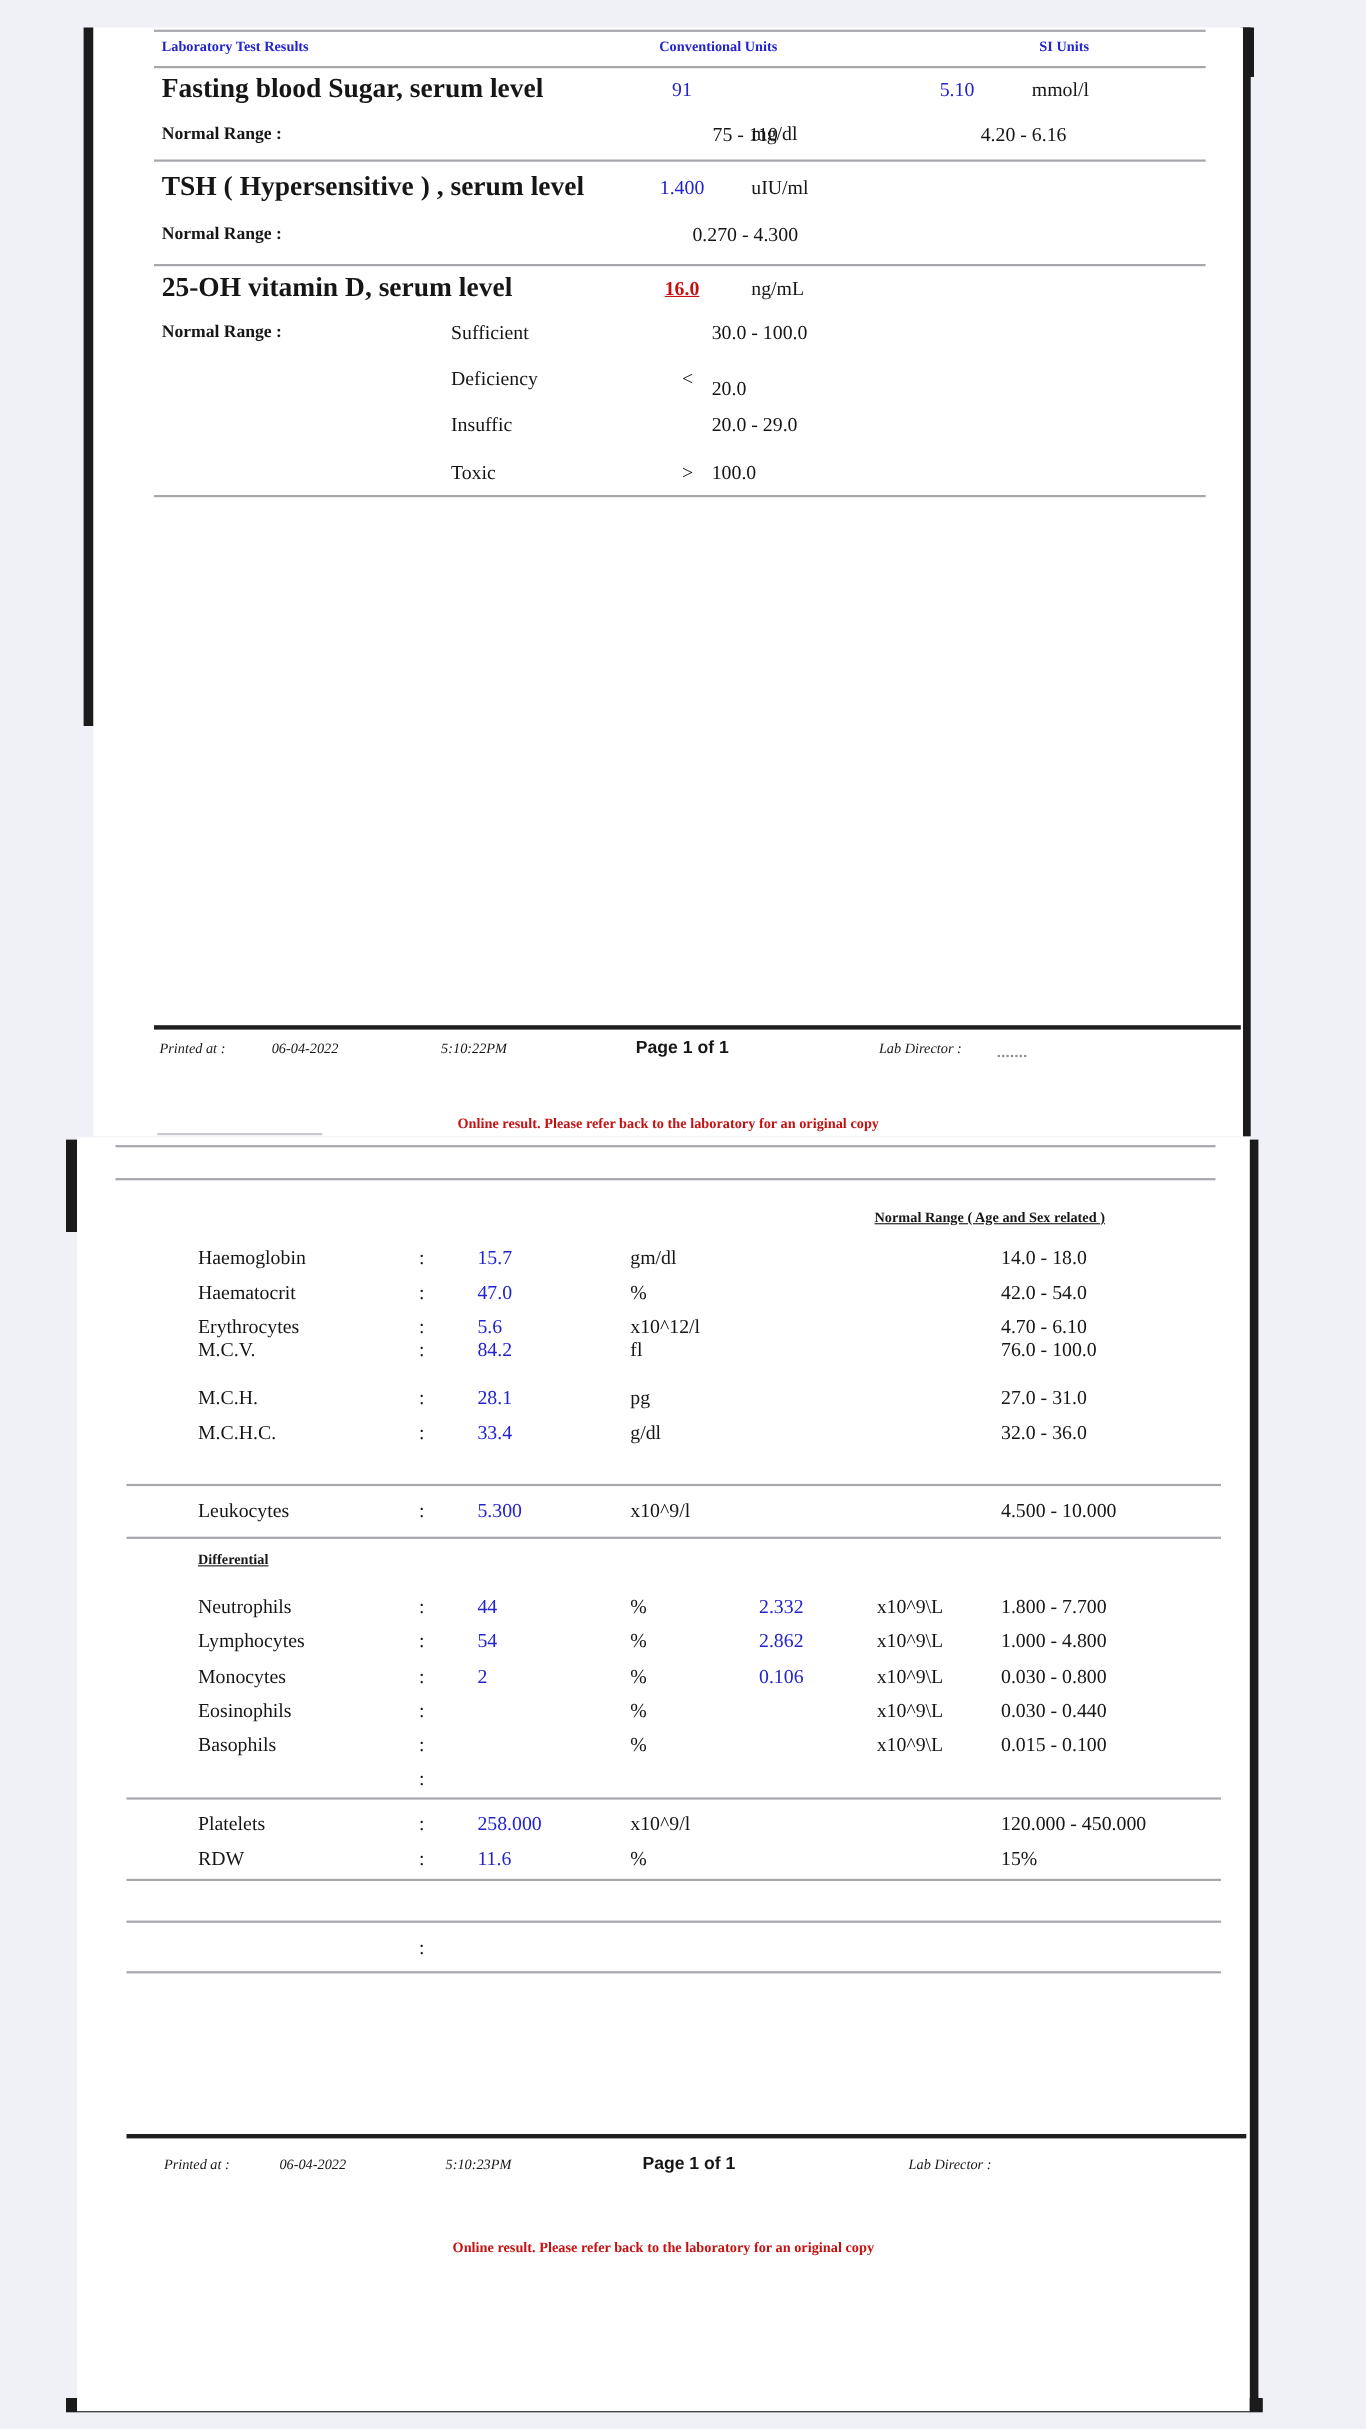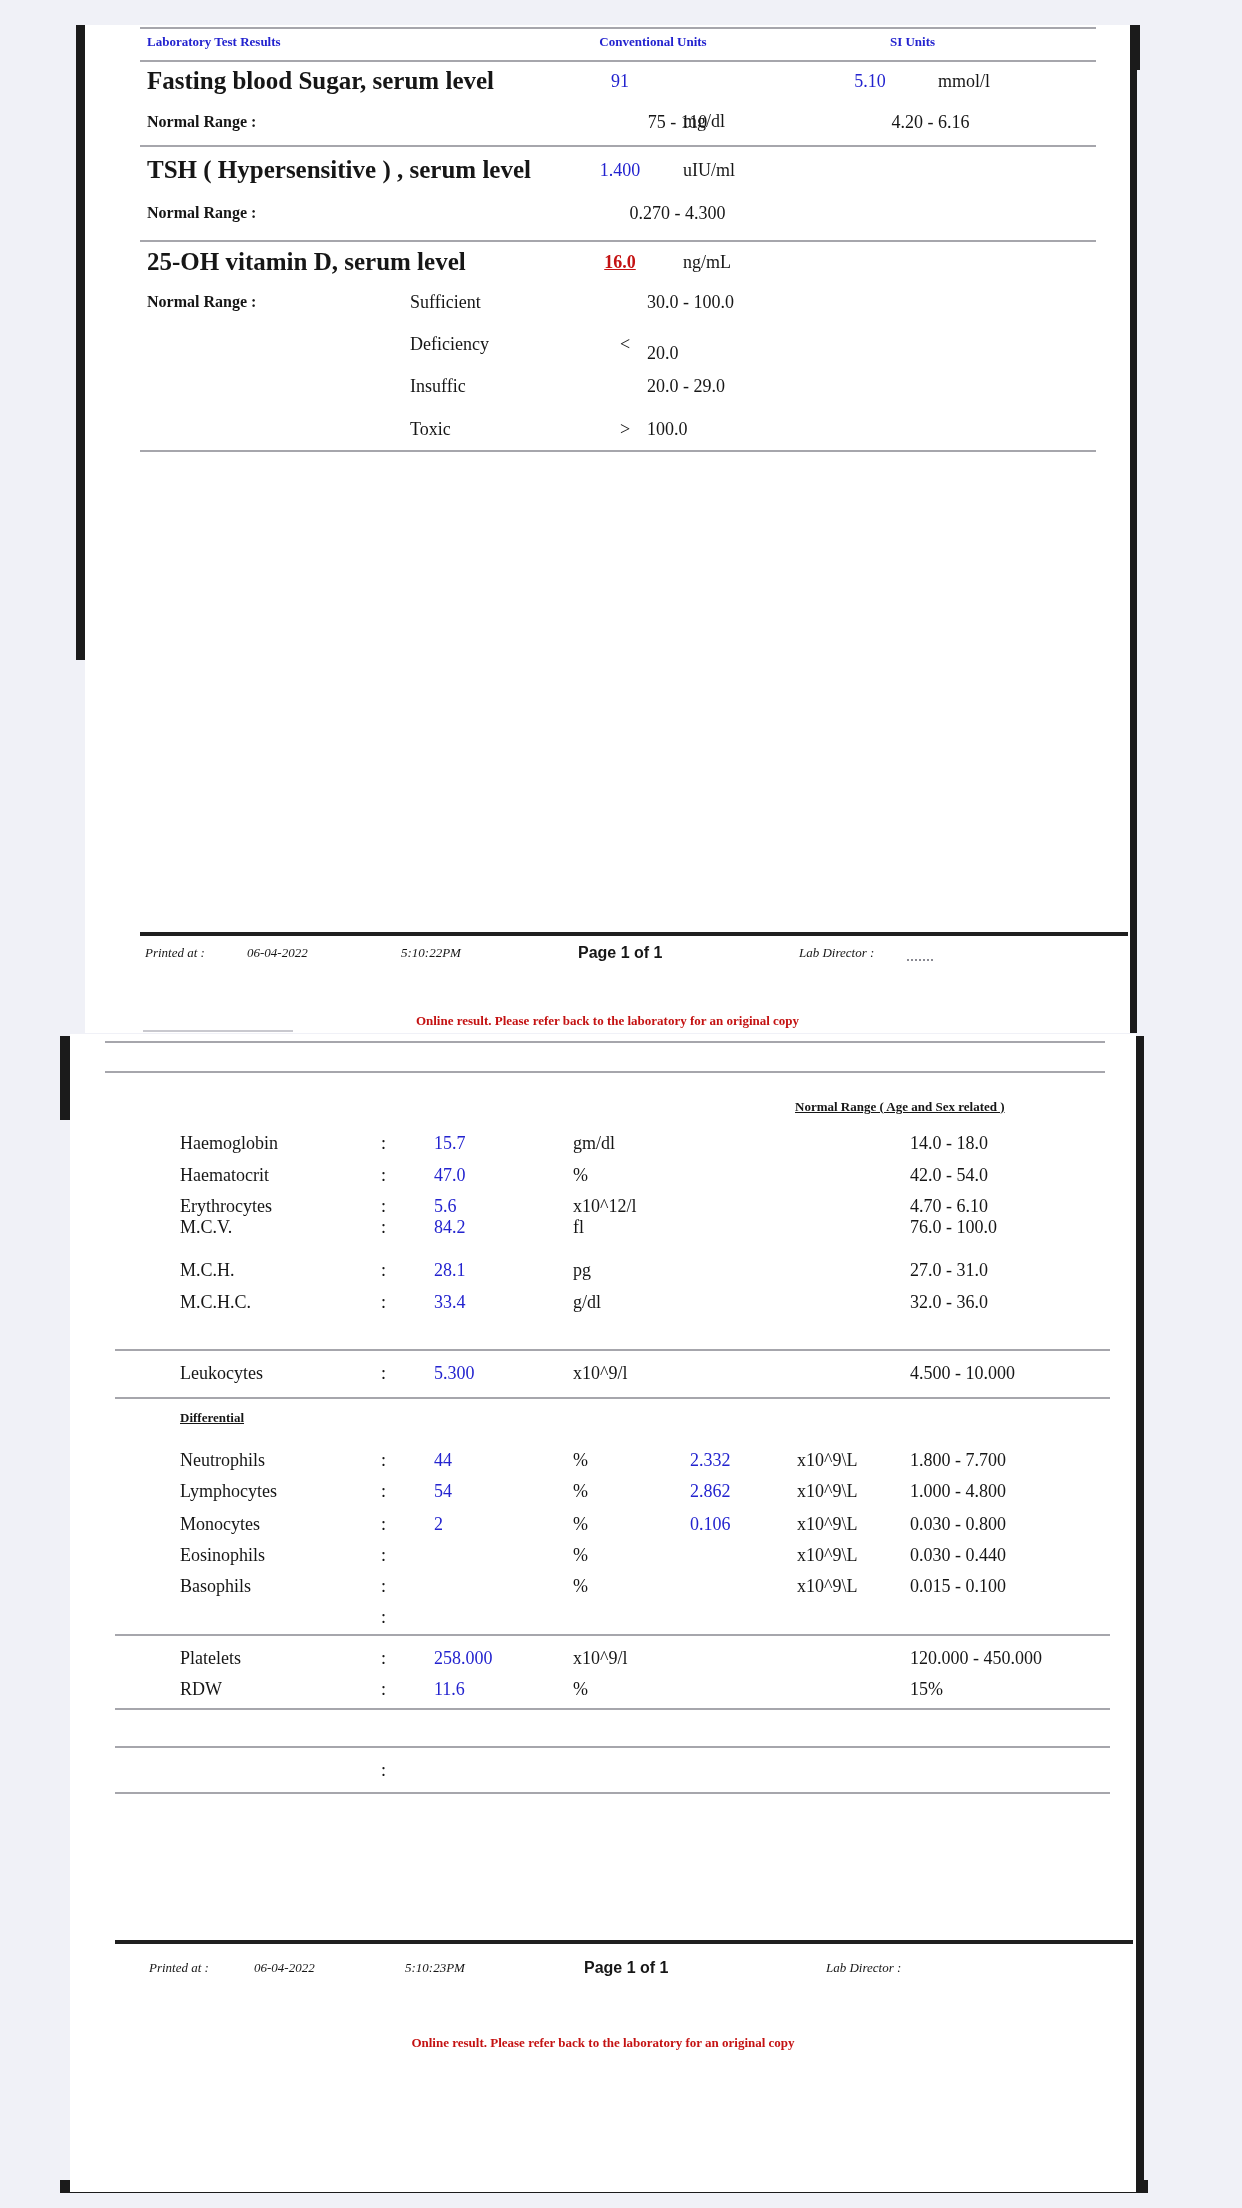--- a/index.html
+++ b/index.html
@@ -51,21 +51,21 @@
 <div class="strip" style="left:60px;top:1036px;width:10px;height:84px;"></div>
 <div class="strip" style="left:1136px;top:1036px;width:8px;height:1156px;"></div>
 <div class="strip" style="left:60px;top:2180px;width:1088px;height:13px;"></div>
 
 <div id="page1" class="page">
 
   <div class="hline" style="left:55px;top:2px;width:956px;"></div>
 
   <div class="t bold blue fs17" style="left:62px;top:6px;">Laboratory Test Results</div>
   <div class="t bold blue fs17 ctr" style="left:480px;top:6px;width:176px;">Conventional Units</div>
-  <div class="t bold blue fs17 ctr" style="left:750px;top:6px;width:155px;">SI Units</div>
+  <div class="t bold blue fs17 ctr" style="left:750px;top:6px;width:155px;text-align:right;">SI Units</div>
   <div class="hline" style="left:55px;top:35px;width:956px;"></div>
 
   <div class="t bold fs19" style="left:62px;top:45px;">Fasting blood Sugar, serum level</div>
   <div class="t blue vbox" style="left:460px;top:45px;">91</div>
   <div class="t" style="left:598px;top:45px;margin-top:40px;">mg/dl</div>
   <div class="t blue vbox" style="left:710px;top:45px;">5.10</div>
   <div class="t" style="left:853px;top:45px;">mmol/l</div>
   <div class="t bold fs16" style="left:62px;top:86px;">Normal Range :</div>
   <div class="t rbox" style="left:500px;top:86px;">75 - 110</div>
   <div class="t rbox" style="left:753px;top:86px;">4.20 - 6.16</div>

